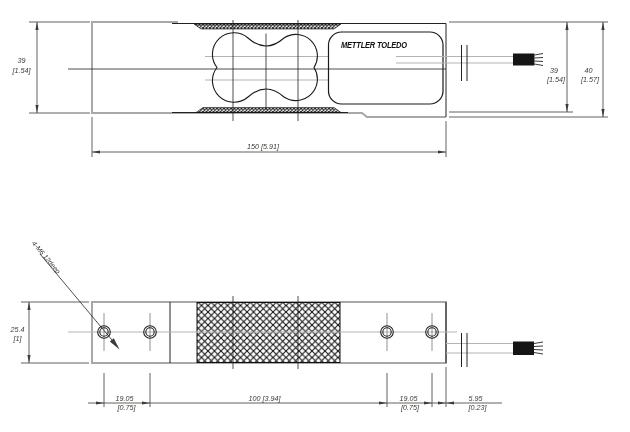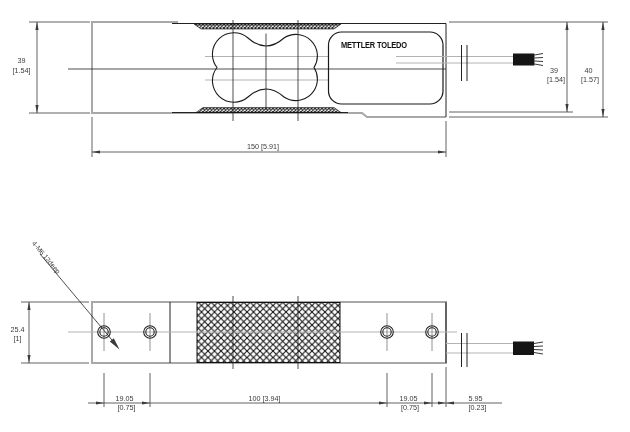--- a/index.html
+++ b/index.html
@@ -1,16 +1,16 @@
 <!DOCTYPE html>
 <html><head>
 <meta charset="utf-8">
 <style>
   html,body{margin:0;padding:0;background:#ffffff;}
-  .canvas{width:630px;height:432px;position:relative;background:#fff;overflow:hidden;}
+  .canvas{width:630px;height:432px;position:relative;background:#fff;overflow:hidden;font-style:italic;}
   svg{display:block;}
   text{font-family:"Liberation Sans","DejaVu Sans",sans-serif;fill:#3d3a38;}
   .dim-text{font-size:7.2px;}
   .brand{font-size:9px;font-weight:bold;fill:#101010;letter-spacing:-0.2px;}
   .callout{font-size:6.8px;}
   .dimline{stroke:#3d3a38;stroke-width:0.8;fill:none;}
   .arrow{fill:#3d3a38;stroke:none;}
   .thin{stroke:#222;stroke-width:0.8;fill:none;}
   .black1{stroke:#222;stroke-width:1;fill:none;}
   .grayline{stroke:#a8a8a8;stroke-width:2;fill:none;}

